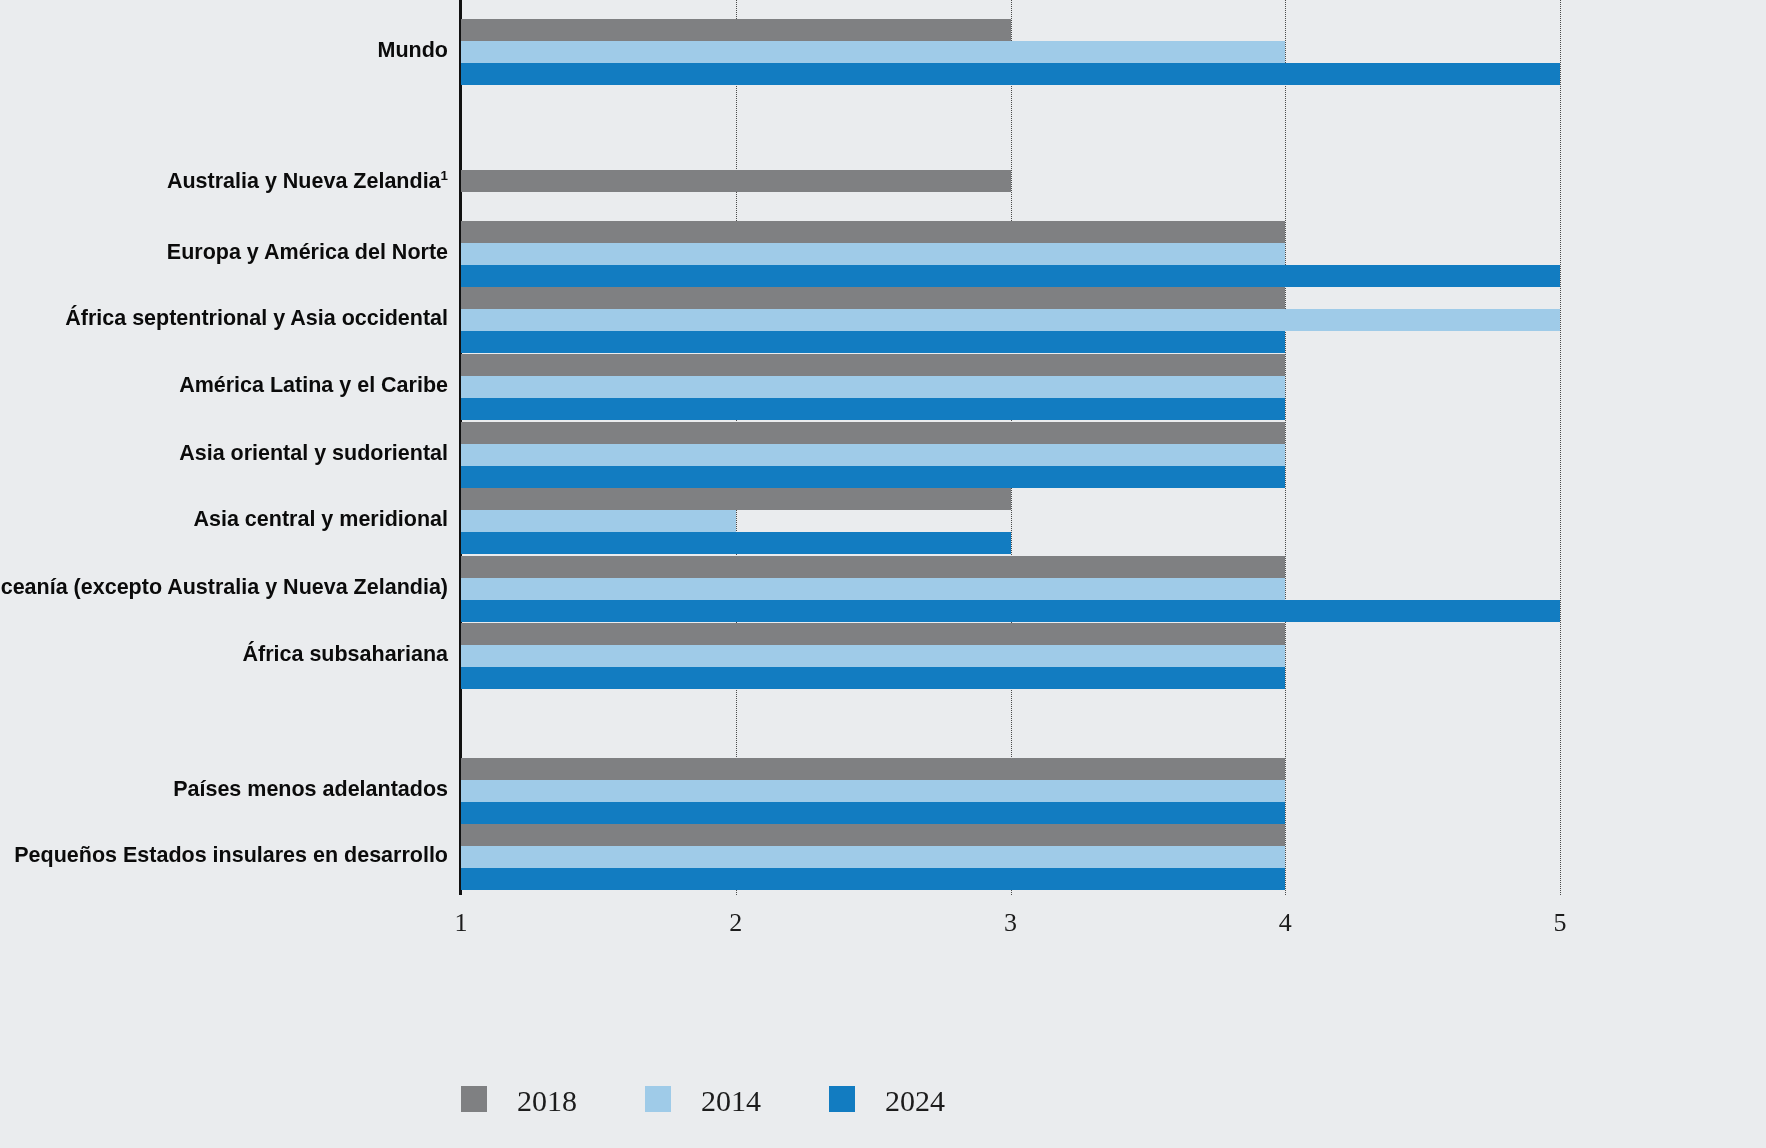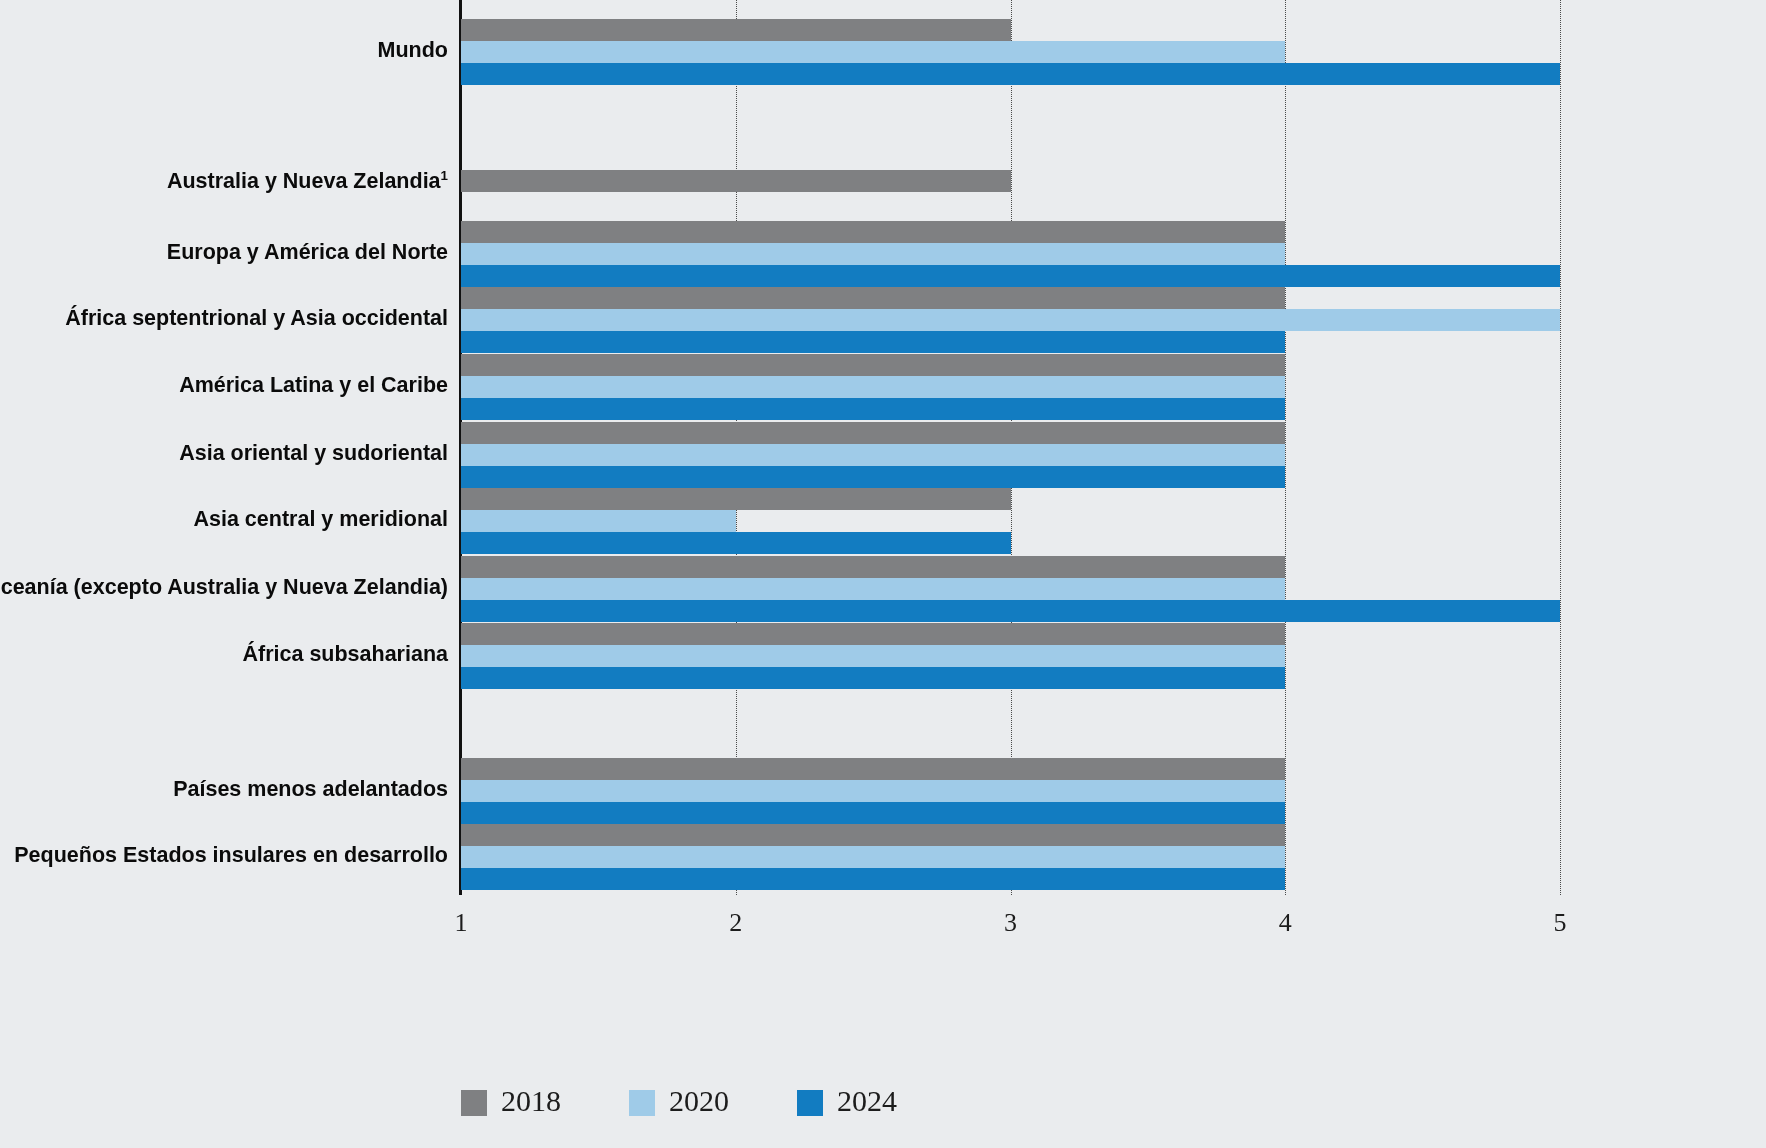--- a/index.html
+++ b/index.html
@@ -82,22 +82,23 @@
   .legend {
     position: absolute;
     left: 461px;
     top: 1086px;
     display: flex;
     align-items: center;
     gap: 0px;
   }
   .legend-item {
     display: flex;
-    align-items: flex-end;
+    align-items: flex-start;
     margin-right: 68px;
+    gap: 16px;
   }
   .legend-swatch {
     width: 26px;
     height: 26px;
     margin-right: 14px;
   }
   .legend-text {
     font-size: 30px;
     color: #1c1c1c;
     font-family: "Liberation Serif", serif;
@@ -193,21 +194,21 @@
       <div class="xtick" style="left: 1560px;">5</div>
     </div>
 
   <div class="legend" id="legend">
       <div class="legend-item">
         <span class="legend-swatch" style="background: rgb(127, 128, 130);"></span>
         <span class="legend-text">2018</span>
       </div>
       <div class="legend-item">
         <span class="legend-swatch" style="background: rgb(159, 203, 232);"></span>
-        <span class="legend-text">2020</span>
+        <span class="legend-text">2014</span>
       </div>
       <div class="legend-item">
         <span class="legend-swatch" style="background: rgb(18, 124, 193);"></span>
         <span class="legend-text">2024</span>
       </div>
     </div>
 
 </div>
 
 </body></html>

